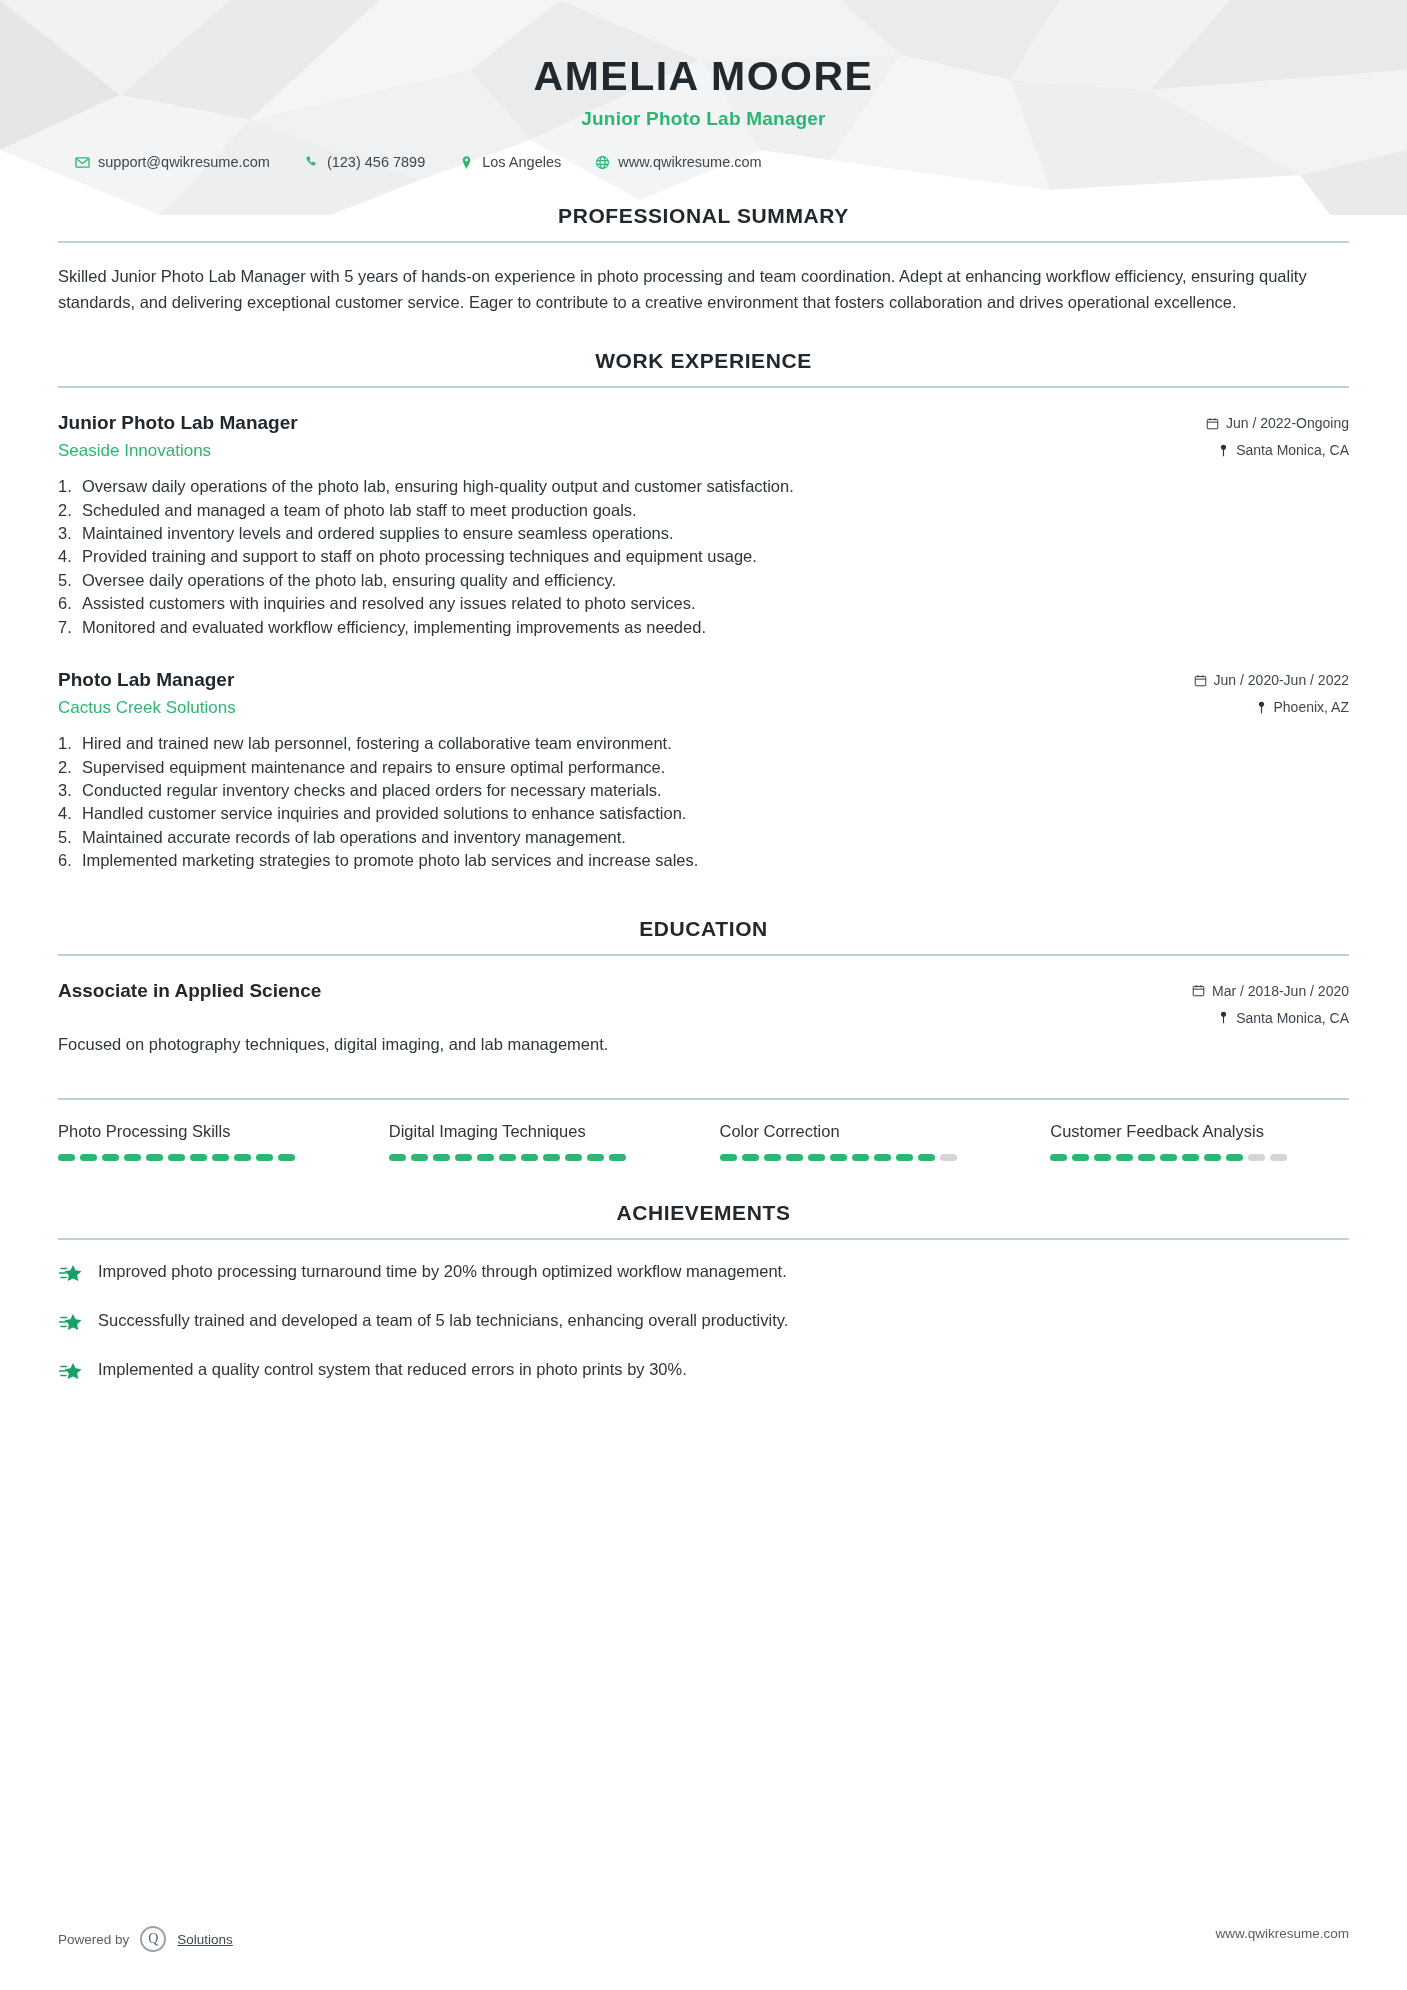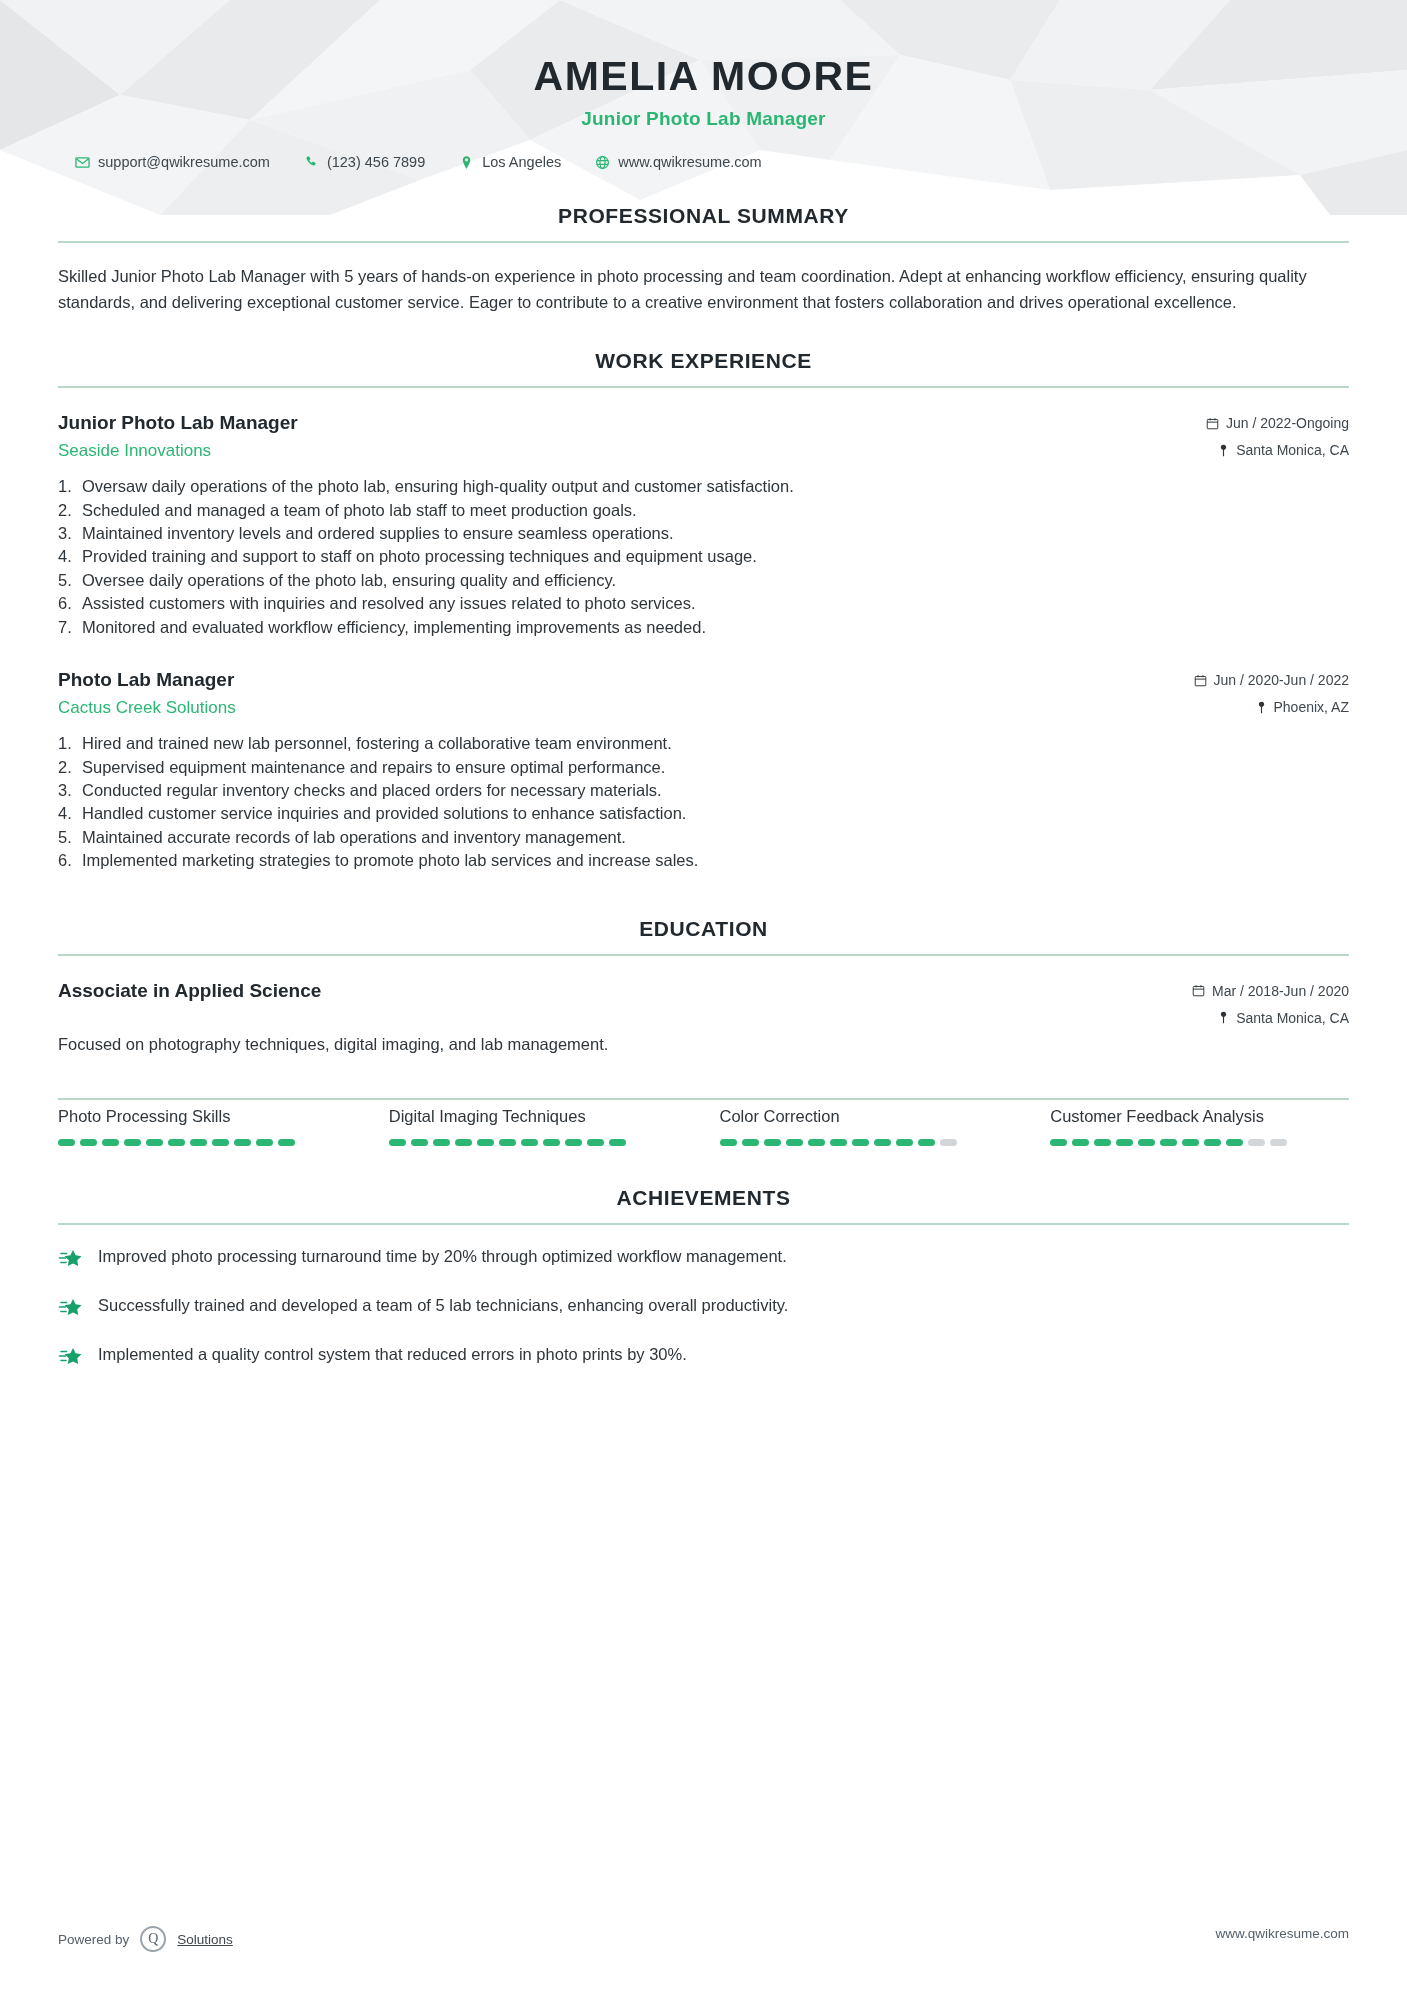--- a/index.html
+++ b/index.html
@@ -130,21 +130,21 @@
   .bullets .bl { display: flex; }
   .bullets .bl .num { width: 24px; flex: 0 0 24px; }
   
   .edu-desc {
     margin-top: 9px;
     font-size: 16.5px;
     color: #2f363b;
   }
   
   .skills-grid {
-    margin-top: 7px;
+    margin-top: 22px;
     display: flex;
     gap: 0px;
   }
   .skill {
     flex: 1 1 0;
     padding-right: 32px;
   }
   .skill-name {
     font-size: 16.5px;
     color: #2f363b;

